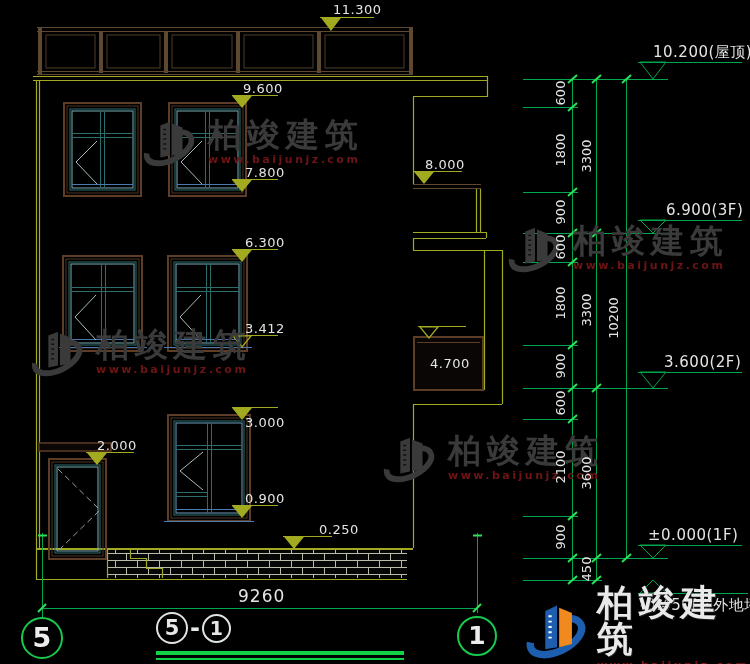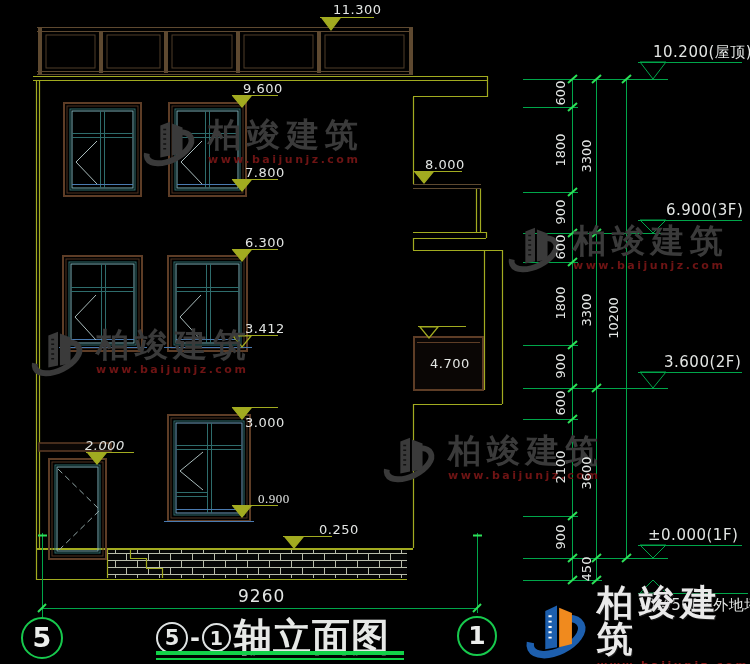--- a/index.html
+++ b/index.html
@@ -191,22 +191,22 @@
   </svg>
 
   <div class="lbl" style="left:333px;top:2px;">11.300</div>
   <div class="lbl" style="left:243px;top:81px;">9.600</div>
   <div class="lbl" style="left:245px;top:165px;">7.800</div>
   <div class="lbl" style="left:425px;top:157px;">8.000</div>
   <div class="lbl" style="left:245px;top:235px;">6.300</div>
   <div class="lbl" style="left:245px;top:321px;">3.412</div>
   <div class="lbl" style="left:430px;top:312px;margin-top:44px;">4.700</div>
   <div class="lbl" style="left:245px;top:393px;margin-top:22px;">3.000</div>
-  <div class="lbl" style="left:85px;top:438px;font-style:italic;">2.000</div>
-  <div class="lbl" style="left:258px;top:491px;font-family:Liberation Serif, serif;">0.900</div>
+  <div class="lbl" style="left:97px;top:438px;">2.000</div>
+  <div class="lbl" style="left:245px;top:491px;">0.900</div>
   <div class="lbl" style="left:295px;top:522px;margin-left:24px;">0.250</div>
 
   <div class="lbl big" style="left:653px;top:43px;">10.200(屋顶)</div>
   <div class="lbl big" style="left:666px;top:201px;">6.900(3F)</div>
   <div class="lbl big" style="left:664px;top:353px;">3.600(2F)</div>
   <div class="lbl big" style="left:648px;top:526px;text-align:center;">±0.000(1F)</div>
   <div class="lbl big under" style="left:640px;top:596px;">-0.450(室外地坪)</div>
 
   <div class="vlab" style="left:560px;top:93px;">600</div>
   <div class="vlab" style="left:560px;top:150px;">1800</div>
@@ -225,21 +225,20 @@
 
   <div class="dim-total" style="left:238px;top:586px;">9260</div>
 
   <div class="bubble-num" style="left:42px;top:638px;font-size:27px;">5</div>
   <div class="bubble-num" style="left:477px;top:636px;font-size:25px;">1</div>
 
   <div id="title-row">
     <div class="ttl-circle" id="ttl-c5">5</div>
     <span id="ttl-dash">-</span>
     <div class="ttl-circle" id="ttl-c1">1</div>
-    <span id="ttl-text">轴立面图</span>
   </div>
   <div class="ttl-underline" style="top:651px;height:4px;"></div>
   <div class="ttl-underline" style="top:658px;height:2px;"></div>
 
   <div class="wm" style="left:140px;top:112px;">
     <svg width="60" height="58" viewBox="0 0 60 60">
       <ellipse cx="29" cy="37" rx="25" ry="13" transform="rotate(-26 29 37)" fill="none" stroke="#3a3a3a" stroke-width="6" stroke-dasharray="66 38"></ellipse>
       <path d="M20 14 L30 10 L30 45 L20 47 Z" fill="#3a3a3a"></path>
         <path d="M32 12 L43 16 L43 43 L32 45 Z" fill="#3a3a3a"></path>
       <path d="M23 18 h3 M23 23 h3 M23 28 h3 M23 33 h3 M23 38 h3" stroke="#111" stroke-width="1.6"></path>

